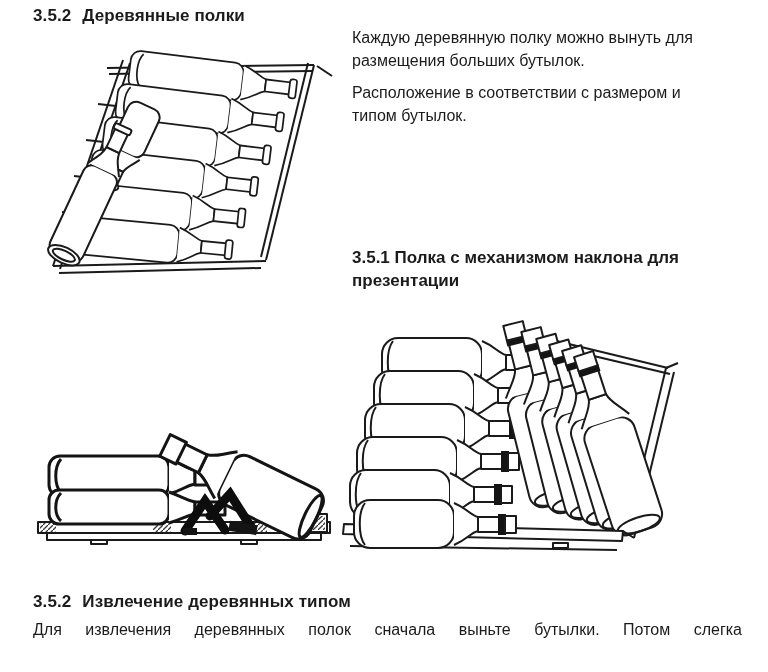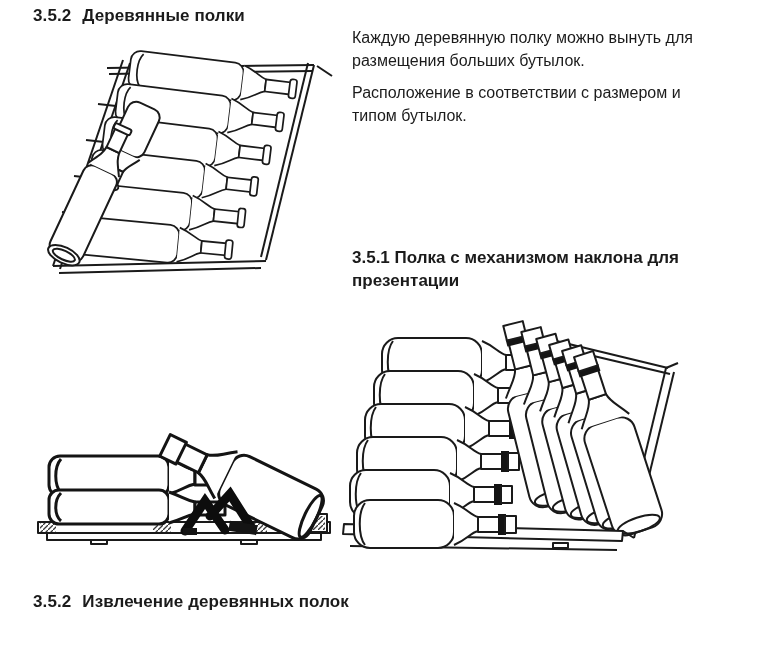--- a/index.html
+++ b/index.html
@@ -215,19 +215,20 @@
       <rect x="126" y="-10" width="25" height="20" class="lnB"></rect>
       <rect x="150" y="-12" width="18" height="24" class="lnB"></rect>
     </g>
 
     <path d="M152,101 L172,71 L192,100 M177,86 L197,64 L218,97" fill="none" stroke="#0d0d0d" stroke-width="9" stroke-linecap="round"></path>
     <rect x="196" y="93" width="28" height="10" class="blk" transform="rotate(9 210 98)"></rect>
     <rect x="150" y="98" width="14" height="7" class="blk"></rect>
   </svg>
 
   <div class="abs h" style="left:33px;top:591px;">
-    <span class="num">3.5.2</span><span>Извлечение деревянных полок</span>
+    <span class="num">3.5.2</span><span>Извлечение деревянных типом</span>
   </div>
 
   <div class="abs body" style="left:33px;top:618px;width:709px;">
+    <div class="just">Для извлечения деревянных полок сначала выньте бутылки. Потом слегка</div>
   </div>
 
 </div>
 
 </body></html>

